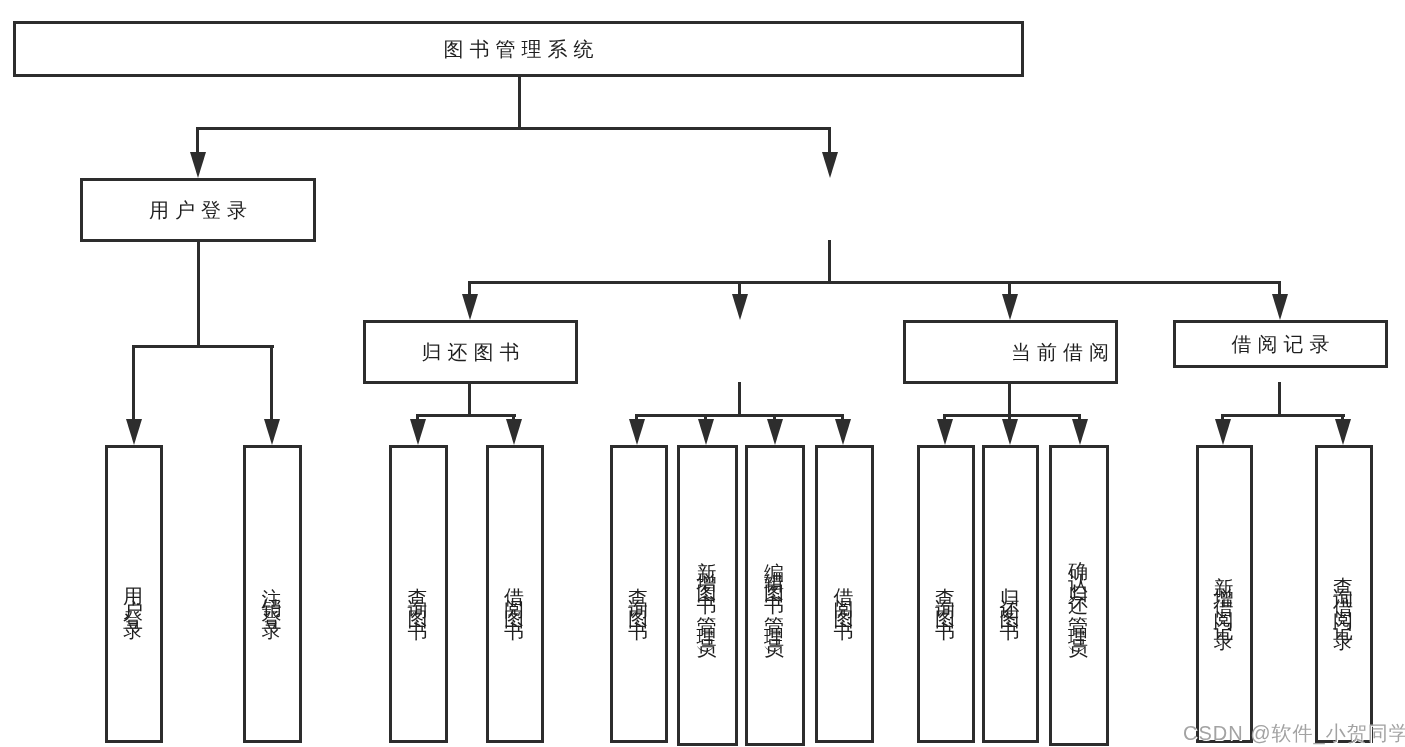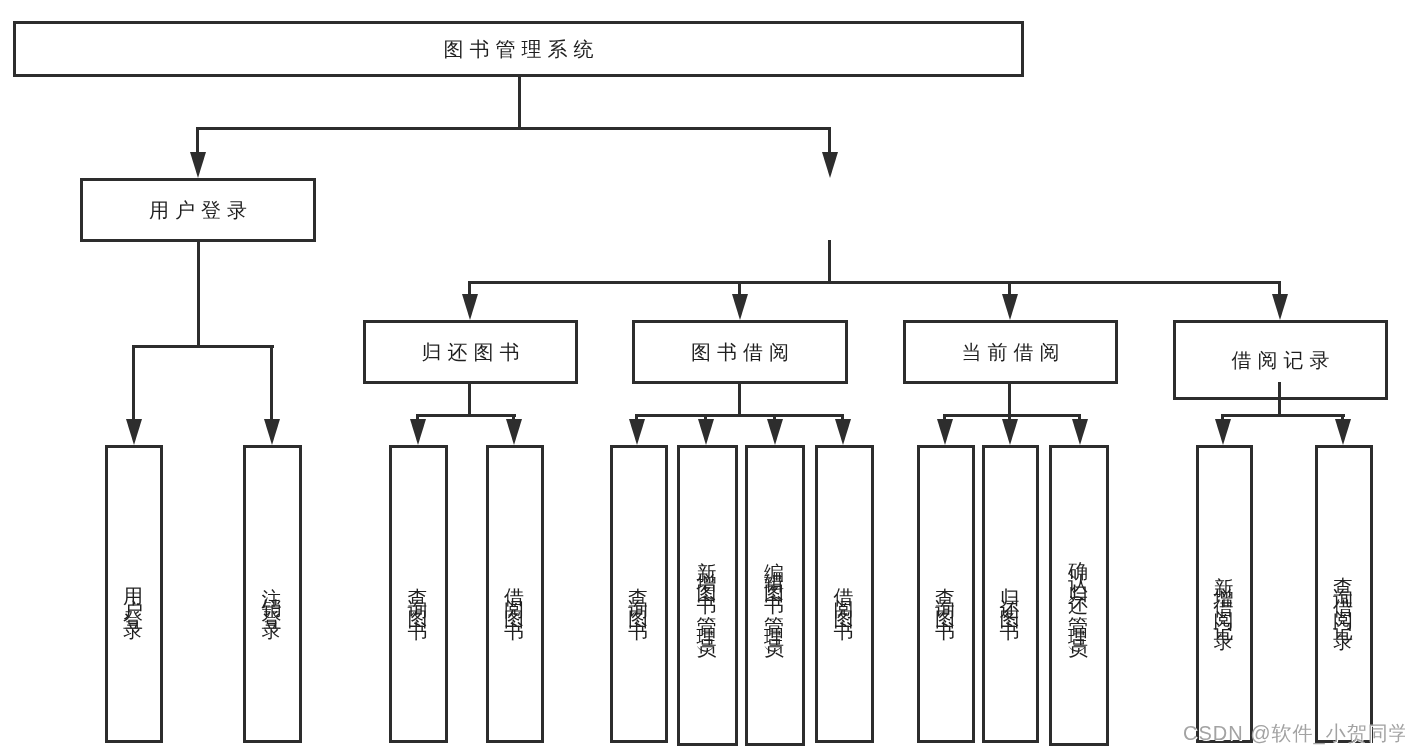--- a/index.html
+++ b/index.html
@@ -90,27 +90,24 @@
   <div class="vline" style="left:738px;top:273px;height:15px;"></div>
   <div class="arrow" style="left:732px;top:286px;"></div>
   <div class="vline" style="left:1008px;top:273px;height:15px;"></div>
   <div class="arrow" style="left:1002px;top:286px;"></div>
   <div class="vline" style="left:1278px;top:273px;height:15px;"></div>
   <div class="arrow" style="left:1272px;top:286px;"></div>
 
   <div class="node" style="left:363px;top:312px;width:215px;height:64px;">
     <span class="label">归还图书</span>
   </div>
-  <div class="node" style="left:632px;top:312px;width:216px;height:64px;">
-    <span class="label">图书借阅</span>
-  </div>
-  <div class="node" style="left:903px;top:312px;width:215px;height:64px;">
+  <div class="node" style="left:903px;top:312px;width:215px;height:64px;justify-content:flex-end;">
     <span class="label">当前借阅</span>
   </div>
-  <div class="node" style="left:1173px;top:312px;width:215px;height:80px;">
+  <div class="node" style="left:1173px;top:312px;width:215px;height:48px;">
     <span class="label">借阅记录</span>
   </div>
 
   <div class="vline" style="left:468px;top:374px;height:35px;"></div>
   <div class="hline" style="left:417px;top:406px;width:99px;"></div>
   <div class="vline" style="left:416px;top:406px;height:7px;"></div>
   <div class="arrow" style="left:410px;top:411px;"></div>
   <div class="vline" style="left:512px;top:406px;height:7px;"></div>
   <div class="arrow" style="left:506px;top:411px;"></div>
   <div class="node vert" style="left:389px;top:437px;width:59px;height:298px;">

